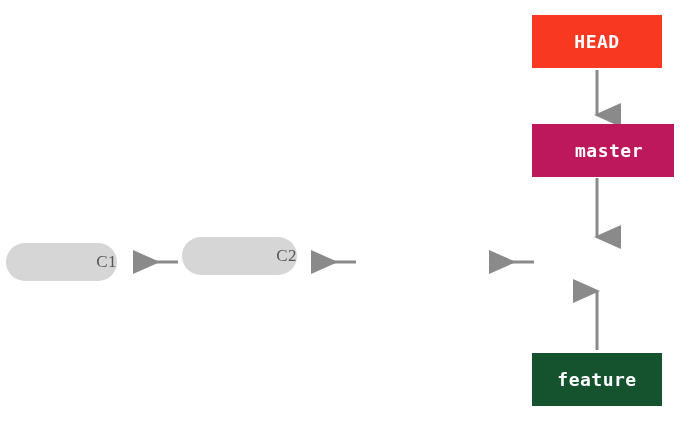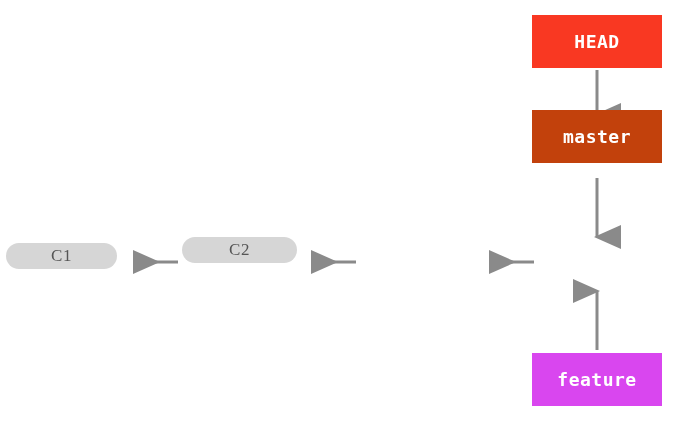--- a/index.html
+++ b/index.html
@@ -13,29 +13,29 @@
   #diagram {
     position: relative;
     width: 688px;
     height: 422px;
     background: #ffffff;
     overflow: hidden;
   }
   
   .commit {
     position: absolute;
-    height: 26px;
+    height: 38px;
     border-radius: 19px;
     background: #d6d6d6;
     color: #555555;
     font-family: "Liberation Serif", serif;
     font-size: 17px;
     display: flex;
     align-items: center;
-    justify-content: center;
+    justify-content: flex-end;
     letter-spacing: 0.5px;
   }
   
   .refbox {
     position: absolute;
     width: 130px;
     height: 53px;
     display: flex;
     align-items: center;
     justify-content: center;
@@ -101,20 +101,20 @@
   <div class="commit" style="left:6px; top:243px; width:111px;">
     <span>C1</span>
   </div>
   <div class="commit" style="left:182px; top:237px; width:115px;">
     <span>C2</span>
   </div>
 
   <div class="refbox" style="left:532px; top:15px; background:#f93822;">
     <span>HEAD</span>
   </div>
-  <div class="refbox" style="left:532px; top:110px; background:#c2410c;">
+  <div class="refbox" style="left:532px; top:124px; background:#be185d;padding-left:12px;">
     <span>master</span>
   </div>
-  <div class="refbox" style="left:532px; top:353px; background:#d946ef;">
+  <div class="refbox" style="left:532px; top:353px; background:#14532d;">
     <span>feature</span>
   </div>
 
 </div>
 
 </body></html>

